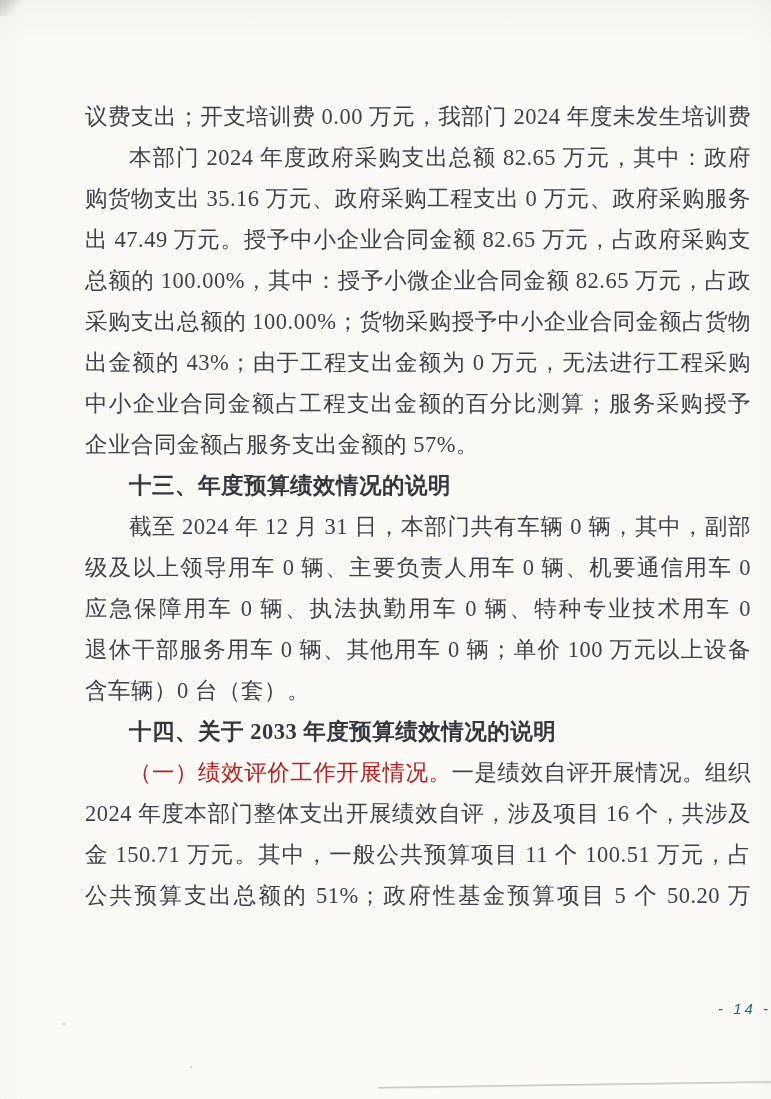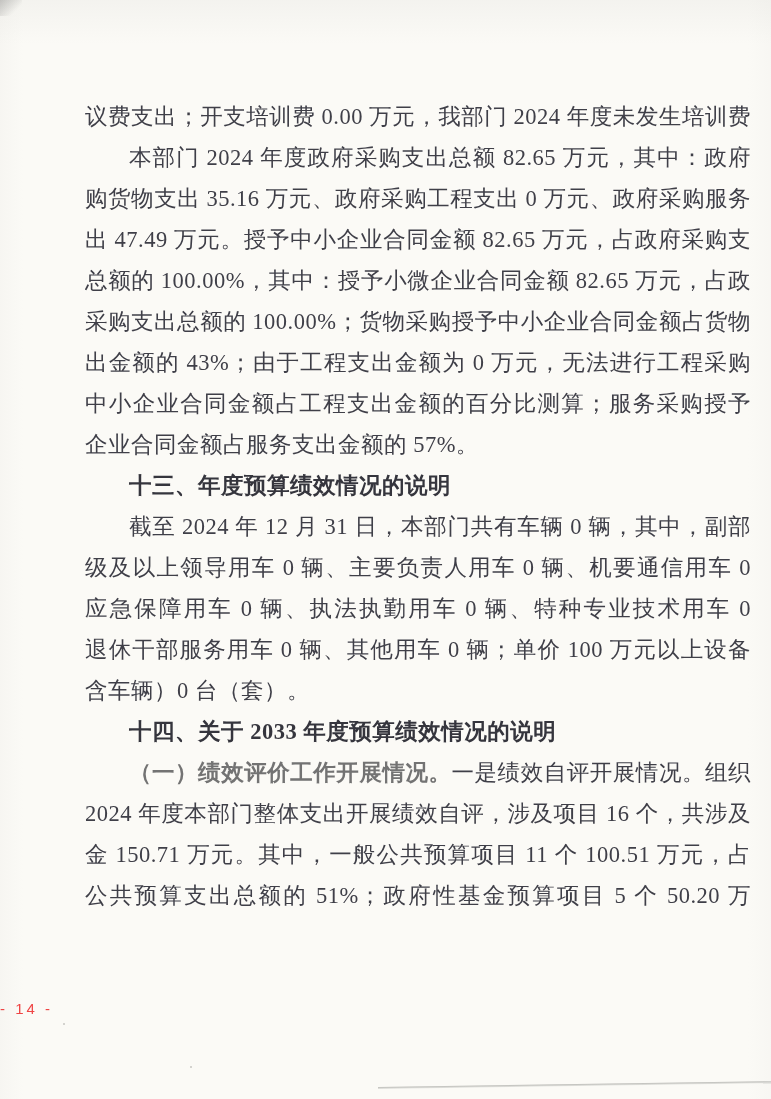--- a/index.html
+++ b/index.html
@@ -43,30 +43,31 @@
   }
   .line.end { text-align: left; }
   .line.indent { text-indent: 44px; }
   .line.heading {
     font-weight: bold;
     color: #35353d;
     padding-left: 44px;
     text-align: left;
     text-align-last: left;
   }
-  .bold-lead { font-weight: bold; color: #737373; }
+  .bold-lead { font-weight: normal; color: #b91c1c; }
   .page-number {
     position: absolute;
     top: 1000px; left: 0;
     width: 100%;
-    text-align: left;
+    text-align: right;
     font-family: "Liberation Sans", "DejaVu Sans", sans-serif;
     font-size: 15px;
     letter-spacing: 3px;
-    color: #ef4444;
+    color: #0f766e;
+    font-style: italic;
   }
   .paper-edge-line {
     position: absolute;
     left: 378px; top: 1087px;
     width: 400px; height: 2px;
     background: linear-gradient(180deg, #bcbcb8 0%, #e7e7e3 100%);
     transform: rotate(-0.85deg);
     transform-origin: left center;
   }
   .speck { position: absolute; width: 2px; height: 2px; border-radius: 50%; background: rgba(120,120,118,0.4); }

